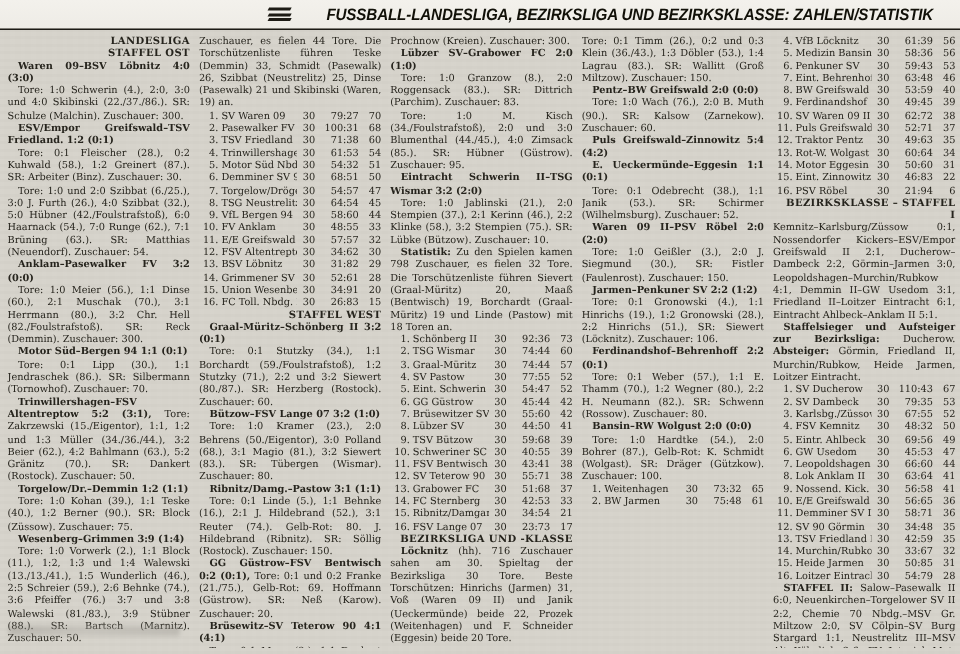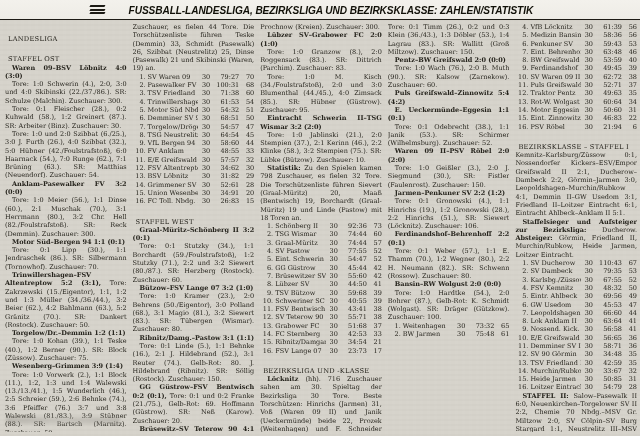--- a/index.html
+++ b/index.html
@@ -14,34 +14,34 @@
     width:640px;height:436px;overflow:hidden;position:relative;
     background:
       repeating-linear-gradient(0deg, rgba(0,0,0,.015) 0 2px, transparent 2px 5px),
       repeating-linear-gradient(90deg, rgba(255,255,255,.02) 0 3px, transparent 3px 7px),
       var(--paper);
     color:var(--ink);
     font-family:"DejaVu Serif", serif;
   }
   .masthead{
     height:20px;background:linear-gradient(180deg,#f3f1ec, var(--headerbg));
-    display:flex;align-items:center;justify-content:center;gap:6px;
+    display:flex;align-items:center;justify-content:flex-end;gap:6px;
     border-bottom:1.6px solid var(--rule);
   }
   .masthead .title{
     font-family:"Liberation Sans", sans-serif;
     font-weight:bold;font-style:italic;font-size:11px;white-space:nowrap;
     transform:scaleX(.92);letter-spacing:-.1px;color:#111008;
   }
   .hbars{display:inline-flex;flex-direction:column;gap:1.6px;}
   .hbars i{display:block;width:15px;height:1.7px;background:var(--rule);transform:skewX(-28deg);}
   .cols{display:flex;gap:6px;padding:3px 5px 0 5px;height:412px;}
   .col{width:121.6px;flex:none;overflow:hidden;font-size:6.5px;line-height:8.3px;text-align:justify;hyphens:auto;}
   p{margin:0;}
-  .section{font-weight:400;text-indent:3px;text-align:left;letter-spacing:.25px;font-size:6.7px;margin-top:12px;}
+  .section{font-weight:700;text-indent:3px;text-align:right;letter-spacing:.25px;font-size:6.7px;}
   .match{font-weight:700;text-indent:7px;}
   .p{text-indent:7px;}
   .cont{text-indent:0;}
   b{font-weight:700;}
   .trow{display:flex;white-space:nowrap;line-height:8.3px;}
   .rank{width:13px;text-align:right;flex:none;}
   .team{flex:1;overflow:hidden;padding-left:2px;text-align:left;}
   .games{width:12px;text-align:right;flex:none;}
   .goals{width:29px;text-align:right;flex:none;}
   .pts{width:15px;text-align:right;flex:none;}
@@ -62,20 +62,21 @@
     </span>
   <span class="title">FUSSBALL-LANDESLIGA, BEZIRKSLIGA UND BEZIRKSKLASSE: ZAHLEN/STATISTIK</span>
 </div>
 
 <div class="cols">
     <div class="col">
       <p class="section">LANDESLIGA</p>
       <p class="section">STAFFEL OST</p>
       <p class="match">Waren 09–BSV Löbnitz 4:0 (3:0)</p>
       <p class="p">Tore: 1:0 Schwerin (4.), 2:0, 3:0 und 4:0 Skibinski (22./37./86.). SR: Schulze (Malchin). Zuschauer: 300.</p>
+      <p class="match">ESV/Empor Greifswald–TSV Friedland. 1:2 (0:1)</p>
       <p class="p">Tore: 0:1 Fleischer (28.), 0:2 Kuhwald (58.), 1:2 Greinert (87.). SR: Arbeiter (Binz). Zuschauer: 30.</p>
       <p class="p">Tore: 1:0 und 2:0 Szibbat (6./25.), 3:0 J. Furth (26.), 4:0 Szibbat (32.), 5:0 Hübner (42./Foulstrafstoß), 6:0 Haarnack (54.), 7:0 Runge (62.), 7:1 Brüning (63.). SR: Matthias (Neuendorf). Zuschauer: 54.</p>
       <p class="match">Anklam–Pasewalker FV 3:2 (0:0)</p>
       <p class="p">Tore: 1:0 Meier (56.), 1:1 Dinse (60.), 2:1 Muschak (70.), 3:1 Herrmann (80.), 3:2 Chr. Hell (82./Foulstrafstoß). SR: Reck (Demmin). Zuschauer: 300.</p>
       <p class="match">Motor Süd–Bergen 94 1:1 (0:1)</p>
       <p class="p">Tore: 0:1 Lipp (30.), 1:1 Jendraschek (86.). SR: Silbermann (Tornowhof). Zuschauer: 70.</p>
       <p class="p"><b>Trinwillershagen–FSV Altentreptow 5:2 (3:1), </b>Tore: Zakrzewski (15./Eigentor), 1:1, 1:2 und 1:3 Müller (34./36./44.), 3:2 Beier (62.), 4:2 Bahlmann (63.), 5:2 Gränitz (70.). SR: Dankert (Rostock). Zuschauer: 50.</p>
       <p class="match">Torgelow/Dr.–Demmin 1:2 (1:1)</p>
       <p class="p">Tore: 1:0 Kohan (39.), 1:1 Teske (40.), 1:2 Berner (90.). SR: Block (Züssow). Zuschauer: 75.</p>
       <p class="match">Wesenberg–Grimmen 3:9 (1:4)</p>

